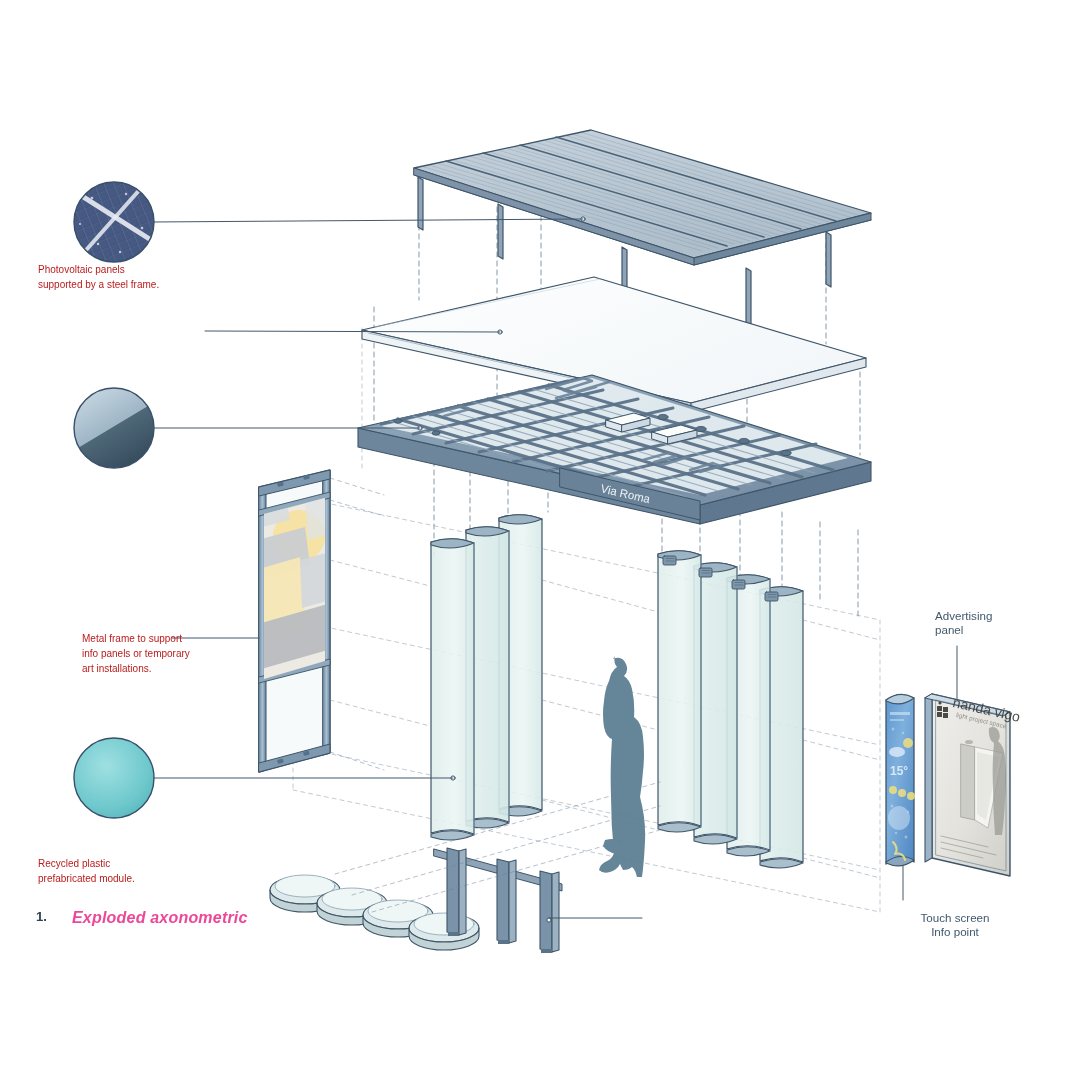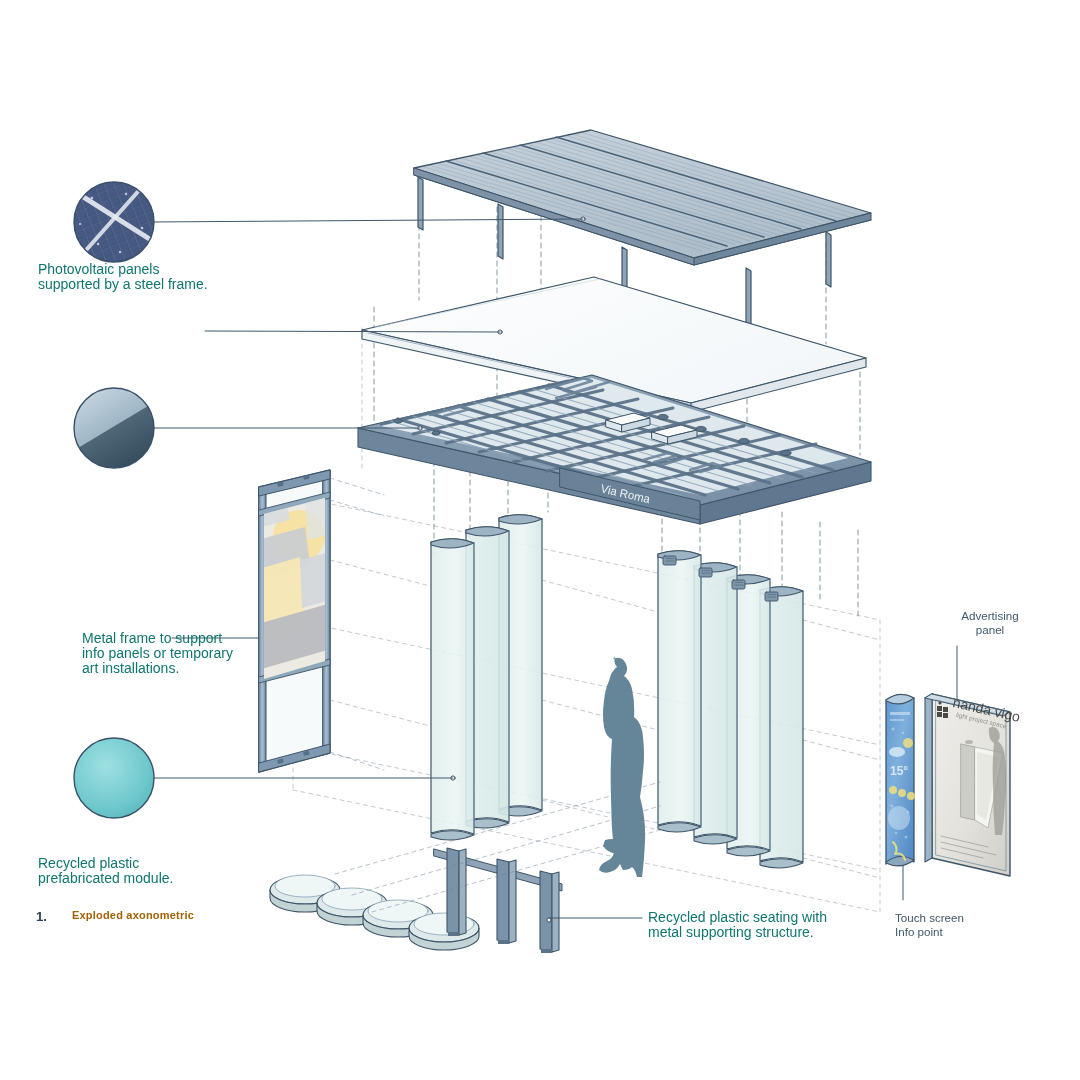--- a/index.html
+++ b/index.html
@@ -23,33 +23,34 @@
   }
   svg#drawing {
     position: absolute;
     left: 0; top: 0;
     width: 1080px;
     height: 1080px;
   }
   .callout-text {
     position: absolute;
     font-family: "Liberation Sans", sans-serif;
-    font-size: 14px;
+    font-size: 10px;
     line-height: 15.2px;
-    color: #0f766e;
+    color: #b91c1c;
     letter-spacing: 0.0px;
     white-space: pre-line;
   }
   .fig-caption {
     position: absolute;
     font-family: "Liberation Sans", sans-serif;
-    font-size: 11px;
+    font-size: 16px;
     font-weight: bold;
-    color: #a16207;
+    color: #ec4899;
     letter-spacing: 0.2px;
+    font-style: italic;
   }
   .fig-num {
     position: absolute;
     font-family: "Liberation Sans", sans-serif;
     font-size: 13.2px;
     font-weight: bold;
     color: #2f4456;
   }
   .right-label {
     position: absolute;
@@ -587,27 +588,25 @@
 
 
 
 <div class="callout-text" style="left:38px; top:631px; width:200px;margin-left:44px;">Metal frame to support
 info panels or temporary
 art installations.</div>
 
 <div class="callout-text" style="left:38px; top:856px; width:200px;">Recycled plastic
 prefabricated module.</div>
 
-<div class="callout-text" style="left:648px; top:910px; width:230px;">Recycled plastic seating with
-metal supporting structure.</div>
-
-<div class="right-label" style="left:935px; top:609px; width:110px;text-align:center;">Advertising
+
+<div class="right-label" style="left:935px; top:609px; width:110px;">Advertising
 panel</div>
 
-<div class="right-label" style="left:895px; top:911px; width:120px;">Touch screen
+<div class="right-label" style="left:895px; top:911px; width:120px;text-align:center;">Touch screen
 Info point</div>
 
 <div class="fig-num" style="left:36px; top:909px;">1.</div>
 
 <div class="fig-caption" style="left:72px; top:909px;">Exploded axonometric</div>
 
 <div class="poster-title" style="left:955px; top:694px; font-size:14px; transform:rotate(13deg); transform-origin:left top; opacity:0.9;">nanda vigo</div>
 <div class="poster-title" style="left:957px; top:711px; font-size:6.4px; transform:rotate(13deg); transform-origin:left top; opacity:0.7; color:#6f6f6a;">light project space</div>
 
 </div>

